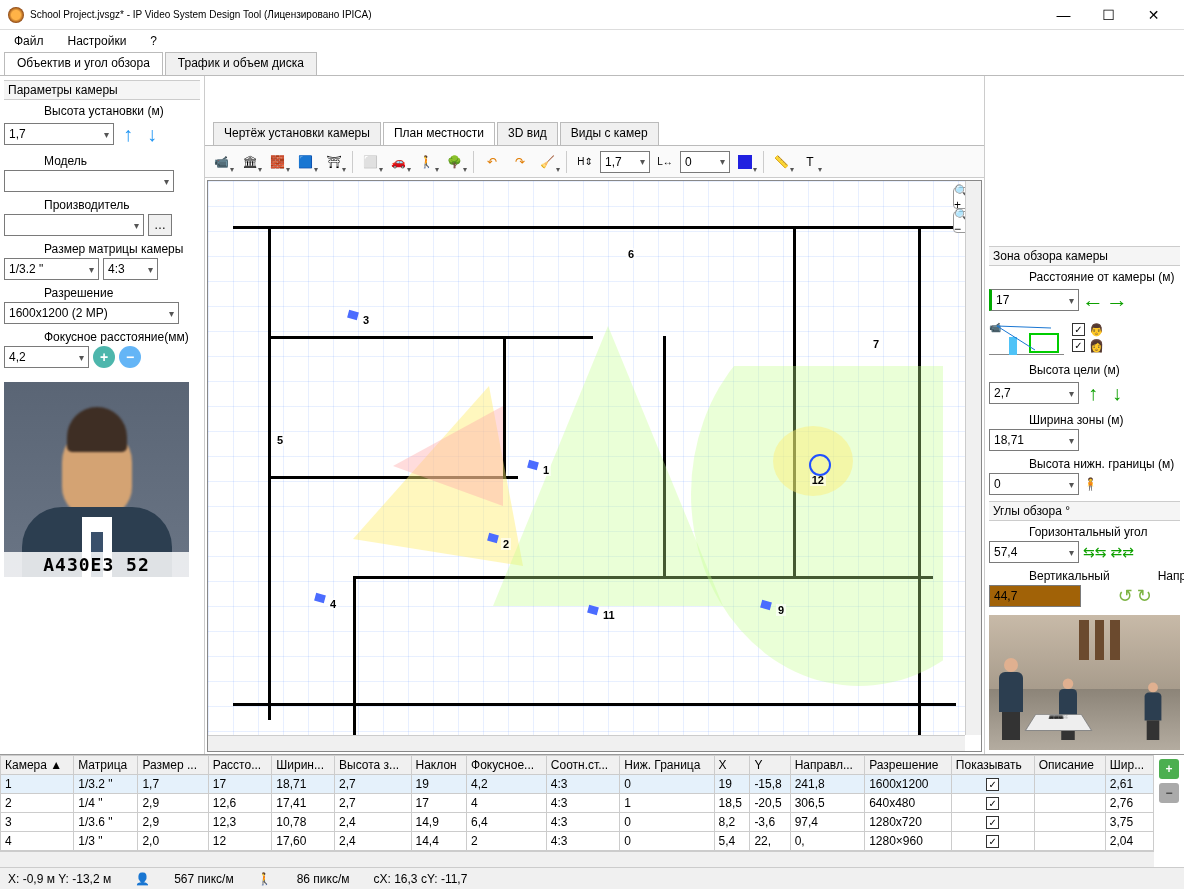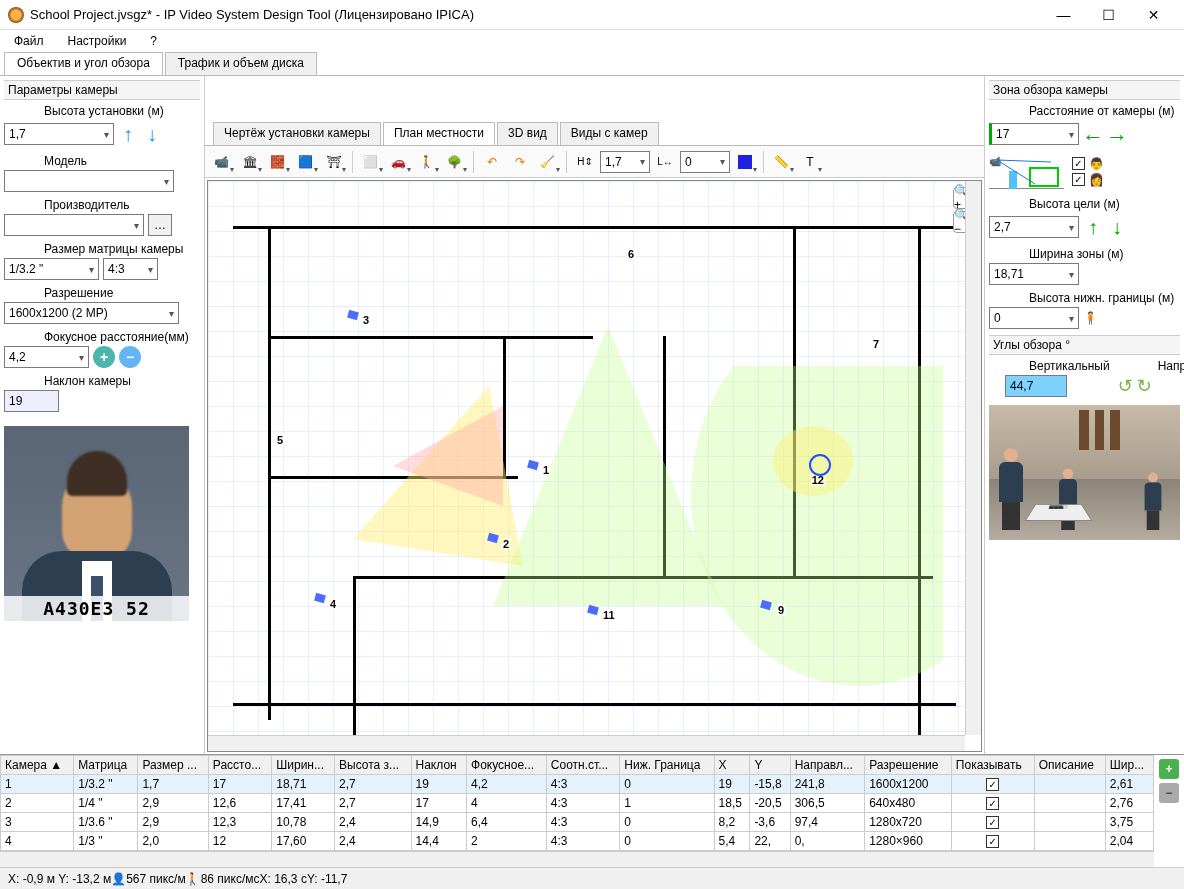--- a/index.html
+++ b/index.html
@@ -1,19 +1,19 @@
 <!DOCTYPE html>
 <html><head>
 <meta charset="utf-8">
 <style>
 * { box-sizing: border-box; margin: 0; padding: 0; font-family: "Segoe UI", Tahoma, sans-serif; font-size: 12px; }
 body { background: #fff; color: #000; width: 1184px; height: 889px; overflow: hidden; display: flex; flex-direction: column; }
 .titlebar { height: 30px; display: flex; align-items: center; padding: 0 8px; border-bottom: 1px solid #ddd; }
 .titlebar .icon { width: 16px; height: 16px; margin-right: 6px; background: radial-gradient(circle, #ffb347 40%, #8b4513 70%); border-radius: 50%; }
-.titlebar .title { flex: 1; font-size: 13px; }
+.titlebar .title { flex: 1; font-size: 10px; }
 .winbtns { display: flex; gap: 0; }
 .winbtn { width: 45px; height: 28px; display: flex; align-items: center; justify-content: center; font-size: 14px; }
 .menubar { height: 22px; display: flex; align-items: center; padding: 0 4px; gap: 4px; }
 .menubar span { padding: 2px 10px; }
 .tabs-top { height: 24px; display: flex; border-bottom: 1px solid #bbb; padding: 0 4px; }
 .tab-top { padding: 3px 12px; border: 1px solid #bbb; border-bottom: none; margin-right: 2px; background: #fff; position: relative; }
 .tab-top.active { background: #fff; }
 .tab-top:not(.active) { background: #f0f0f0; }
 .main-area { flex: 1; display: flex; min-height: 0; }
 .left-panel { width: 205px; padding: 4px; border-right: 1px solid #ccc; display: flex; flex-direction: column; }
@@ -56,36 +56,36 @@
 .grid-bg { position: absolute; inset: 0; background-image: linear-gradient(rgba(100,150,255,0.15) 1px, transparent 1px), linear-gradient(90deg, rgba(100,150,255,0.15) 1px, transparent 1px); background-size: 25px 25px; }
 .floorplan { position: absolute; top: 25px; left: 25px; right: 25px; bottom: 25px; }
 .zoom-ctrl { position: absolute; top: 6px; right: 6px; display: flex; flex-direction: column; gap: 2px; }
 .zoom-btn { width: 22px; height: 22px; border: 1px solid #999; background: #fff; border-radius: 4px; display: flex; align-items: center; justify-content: center; font-size: 12px; }
 .scroll-h { height: 16px; background: #f0f0f0; border-top: 1px solid #ccc; position: relative; }
 .scroll-v { width: 16px; background: #f0f0f0; border-left: 1px solid #ccc; position: absolute; right: 0; top: 0; bottom: 16px; }
 .fov-green { position: absolute; background: rgba(196,255,140,0.35); }
 .fov-yellow { position: absolute; background: rgba(255,237,110,0.45); }
 .fov-red { position: absolute; background: rgba(255,168,168,0.4); }
 .wall { position: absolute; background: #000; }
-.right-panel { width: 200px; padding: 4px; border-left: 1px solid #ccc; display: flex; flex-direction: column; }
+.right-panel { width: 200px; padding: 4px; border-left: 1px solid #ccc; display: flex; flex-direction: column; justify-content: flex-end; }
 .icon-diagram { width: 75px; height: 35px; position: relative; }
 .icon-diagram .ground { position: absolute; bottom: 0; left: 0; right: 0; height: 1px; background: #888; }
 .icon-diagram .cam { position: absolute; top: 2px; left: 0; font-size: 10px; }
 .icon-diagram .person { position: absolute; bottom: 0; left: 20px; width: 8px; height: 18px; background: #4fc3f7; }
 .icon-diagram .rect { position: absolute; bottom: 2px; right: 5px; width: 30px; height: 20px; border: 2px solid #0c0; }
 .bottom-table { border-top: 1px solid #999; background: #fff; }
 .table-wrap { display: flex; }
 table { border-collapse: collapse; width: 100%; font-size: 11px; }
 th, td { border: 1px solid #ccc; padding: 2px 4px; text-align: left; height: 18px; white-space: nowrap; overflow: hidden; }
 th { background: #f0f0f0; font-weight: normal; }
 tr.selected td { background: #e5f1fb; }
 .tbl-btns { width: 30px; display: flex; flex-direction: column; align-items: center; justify-content: flex-start; gap: 4px; padding-top: 4px; }
 .tbl-btn-plus { width: 20px; height: 20px; background: #4caf50; color: #fff; border-radius: 3px; display: flex; align-items: center; justify-content: center; font-weight: bold; }
 .tbl-btn-minus { width: 20px; height: 20px; background: #aaa; color: #444; border-radius: 3px; display: flex; align-items: center; justify-content: center; font-weight: bold; }
-.statusbar { height: 22px; display: flex; align-items: center; padding: 0 8px; background: #f0f0f0; border-top: 1px solid #ccc; font-size: 11px; }
+.statusbar { height: 22px; display: flex; align-items: center; padding: 0 8px; gap: 24px; background: #f0f0f0; border-top: 1px solid #ccc; font-size: 11px; }
 .checkbox { width: 13px; height: 13px; border: 1px solid #333; display: inline-flex; align-items: center; justify-content: center; background: #fff; }
 .checkbox.checked::before { content: "✓"; font-size: 10px; }
 .cam-label { position: absolute; font-size: 11px; font-weight: bold; background: rgba(255,255,255,0.6); padding: 0 2px; }
 .cam-marker { position: absolute; width: 10px; height: 8px; background: #4b6cff; transform: rotate(15deg); }
 .rotate-icon { font-size: 18px; color: #7cb342; }
 .preview-3d { height: 135px; background: #b0a8a0; margin-top: 8px; position: relative; overflow: hidden; }
 .p3d-wall { position:absolute; top:0; left:0; right:0; height:55%; background: linear-gradient(180deg,#c8baa8,#a89c8c); }
 .p3d-floor { position:absolute; bottom:0; left:0; right:0; height:45%; background: linear-gradient(180deg,#8c8478,#b4aca0); }
 .p3d-person { position: absolute; bottom: 10px; width: 28px; height: 82px; }
 .p3d-head { width:14px; height:14px; background:#e0b090; border-radius:50%; margin:0 auto; }
@@ -172,24 +172,20 @@
       <span class="field-label">Фокусное расстояние(мм)</span>
       <div class="field-row">
         <div class="combo" style="width:85px">
             <span>4,2</span>
           </div>
         <span class="round-btn round-plus">+</span>
         <span class="round-btn round-minus">−</span>
       </div>
     </div>
 
-    <div class="field-group">
-      <span class="field-label">Наклон камеры</span>
-      <input type="text" style="width: 55px; background: rgb(238, 238, 255);" value="19">
-    </div>
 
     <div class="preview-box">
       <div class="preview-face">
         <div class="face"></div>
         <div class="body"></div>
       </div>
       <div class="plate-text">A430E3 52</div>
     </div>
   </div>
 
@@ -343,25 +339,35 @@
       <div class="field-row">
         <div class="combo" style="width:90px">
             <span>0</span>
           </div>
         <span>🧍</span>
       </div>
     </div>
 
     <div class="group-header">Углы обзора °</div>
 
+    <div class="field-group">
+      <span class="field-label">Горизонтальный угол</span>
+      <div class="field-row">
+        <div class="combo" style="width:90px">
+            <span>57,4</span>
+          </div>
+        <span style="color:#0ea000;font-size:14px">⇆⇆</span>
+        <span style="color:#0ea000;font-size:14px">⇄⇄</span>
+      </div>
+    </div>
 
     <div class="field-row" style="gap:8px;align-items:flex-end">
       <div>
         <span class="field-label">Вертикальный</span>
-        <input type="text" style="width: 62px; background: #7dd3fc; margin-left: 16px;" readonly="" value="44,7">
+        <input type="text" style="width: 92px; background: #a16207;" readonly="" value="44,7">
       </div>
       <div>
         <span class="field-label">Направление</span>
         <div class="field-row">
           <span class="rotate-icon">↺</span>
           <span class="rotate-icon">↻</span>
         </div>
       </div>
     </div>
 

